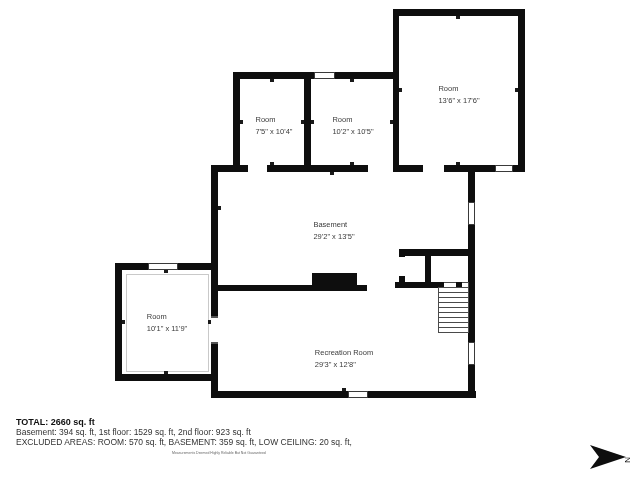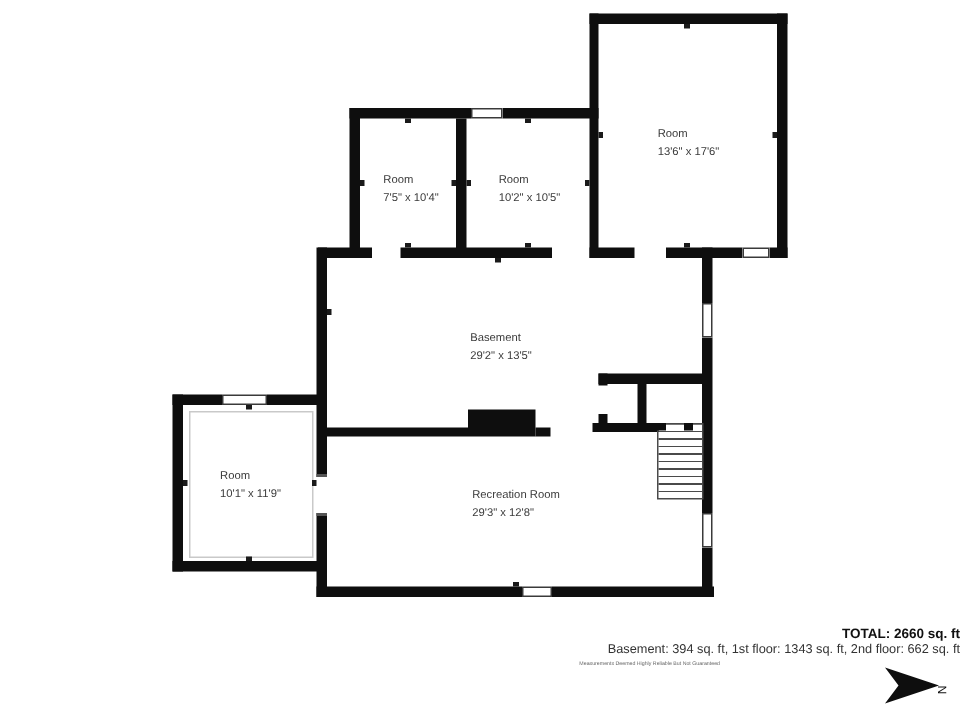--- a/index.html
+++ b/index.html
@@ -14,21 +14,21 @@
   
   .tick{position:absolute;display:block;background:#1a1a1a;}
   .dimbox{position:absolute;border:1px solid #c9c9c9;}
   
   .stairs{position:absolute;box-sizing:border-box;border:1px solid #4a4a4a;
           background:repeating-linear-gradient(to bottom,#ffffff 0px,#ffffff 4px,#4a4a4a 4px,#4a4a4a 5px);}
   
   .room-label{position:absolute;transform:translateX(-50%);text-align:left;
               color:#3b3b3b;font-size:7.5px;line-height:12px;white-space:nowrap;}
   
-  .summary{position:absolute;left:0;right:0;top:417px;text-align:right;color:#333;}
+  .summary{position:absolute;left:16px;right:0;top:417px;text-align:left;color:#333;}
   .summary .total{font-size:9px;font-weight:bold;color:#111;line-height:10px;}
   .summary .line{font-size:8.5px;line-height:10px;}
   .summary .disclaimer{font-size:7px;color:#666;transform:scale(0.5);transform-origin:center top;line-height:9px;margin-top:3px;}
   .compass{position:absolute;left:588px;top:441px;width:48px;height:32px;}
 </style>
 </head>
 <body>
 
 <div class="plan">
 
@@ -118,28 +118,29 @@
     <div>13'6" x 17'6"</div>
   </div>
   <div class="room-label" style="left:334px;top:219px">
     <div>Basement</div>
     <div>29'2" x 13'5"</div>
   </div>
   <div class="room-label" style="left:167px;top:311px">
     <div>Room</div>
     <div>10'1" x 11'9"</div>
   </div>
-  <div class="room-label" style="left:344px;top:324px">
+  <div class="room-label" style="left:344px;top:347px">
     <div>Recreation Room</div>
     <div>29'3" x 12'8"</div>
   </div>
 
   <div class="summary">
     <div class="total">TOTAL: 2660 sq. ft</div>
-    <div class="line">Basement: 394 sq. ft, 1st floor: 1343 sq. ft, 2nd floor: 662 sq. ft</div>
+    <div class="line">Basement: 394 sq. ft, 1st floor: 1529 sq. ft, 2nd floor: 923 sq. ft</div>
+    <div class="line">EXCLUDED AREAS: ROOM: 570 sq. ft, BASEMENT: 359 sq. ft, LOW CEILING: 20 sq. ft,</div>
     <div class="disclaimer">Measurements Deemed Highly Reliable But Not Guaranteed</div>
   </div>
 
   <svg class="compass" viewBox="0 0 48 32">
     <polygon points="2,4 38,16 2,28 11,16" fill="#0e0e0e"></polygon>
     <text x="38" y="23" font-size="8" fill="#0e0e0e" font-family="Liberation Sans, sans-serif" transform="rotate(90 41 19)">N</text>
   </svg>
 
 </div>
 

